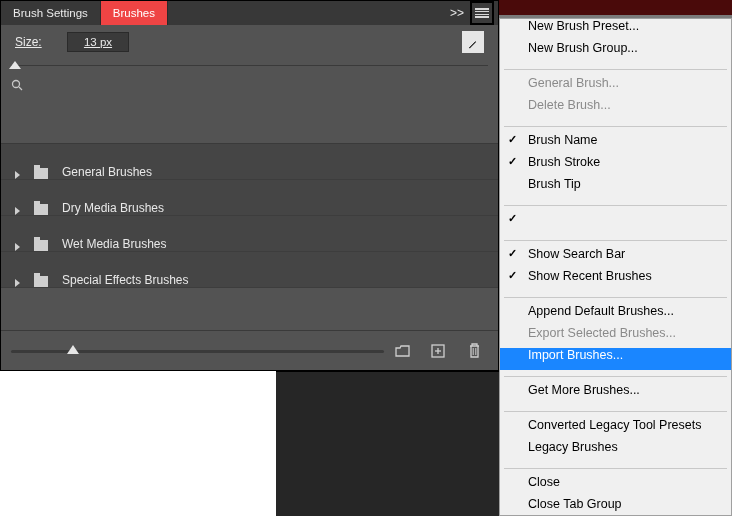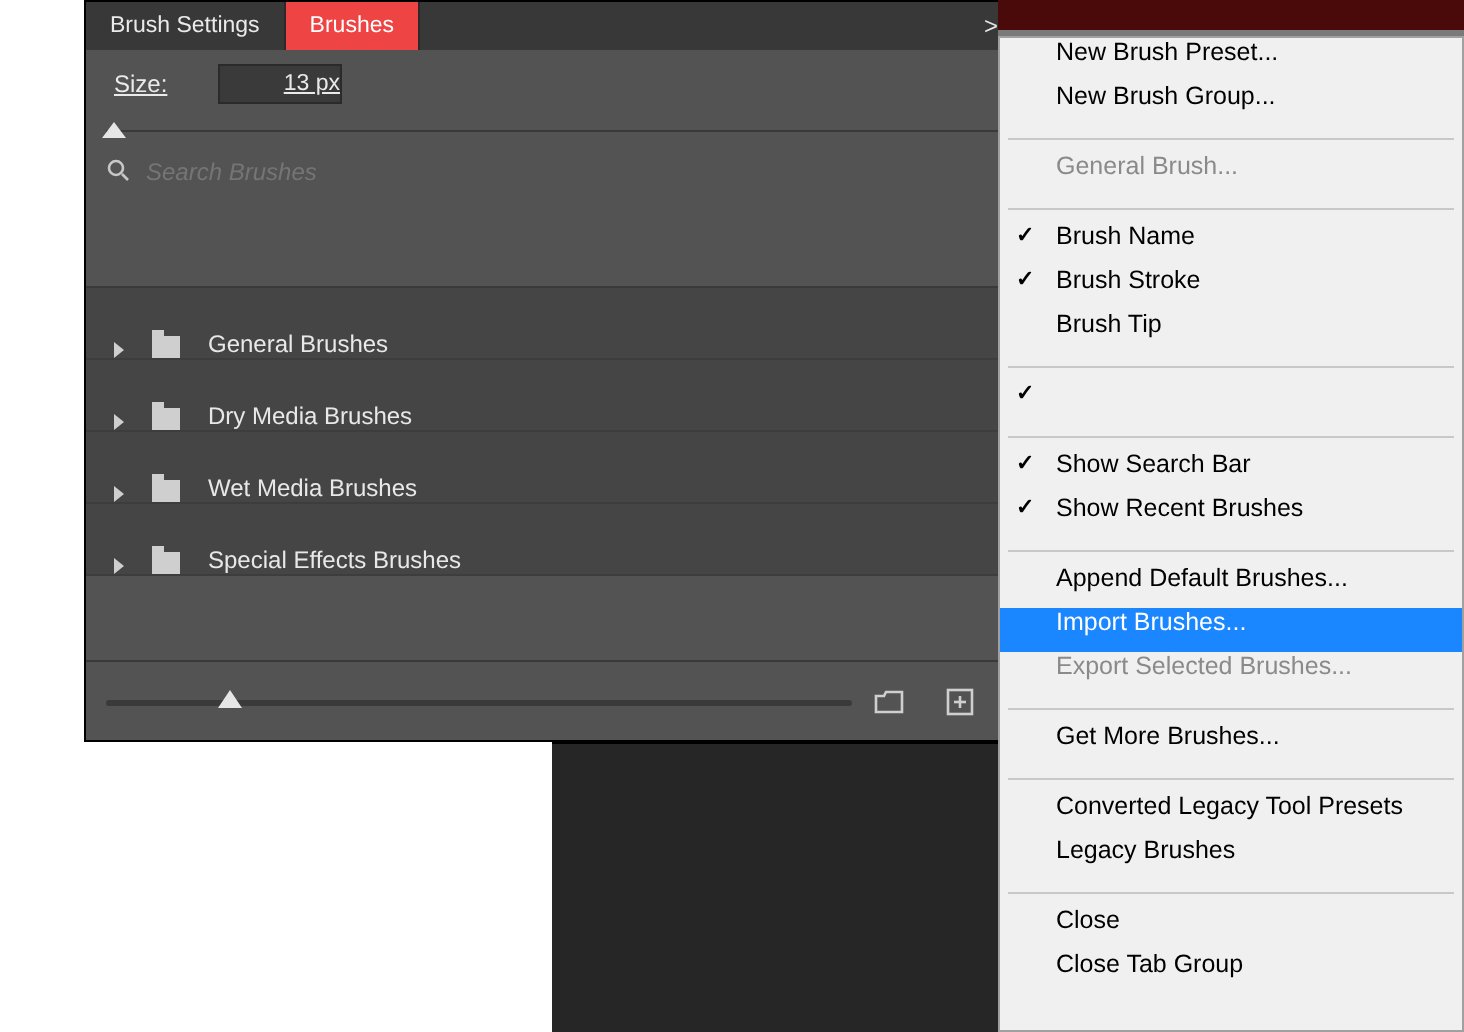--- a/index.html
+++ b/index.html
@@ -2,21 +2,21 @@
 <html><head>
 <meta charset="utf-8">
 <style>
   * { box-sizing: border-box; margin: 0; padding: 0; user-select: none; }
   html, body { width: 732px; height: 516px; overflow: hidden; font-family: "Segoe UI", Tahoma, Arial, sans-serif; background: #fff; }
   body { position: relative; }
 
   
   .panel {
     position: absolute; left: 0; top: 0; width: 499px; height: 371px;
-    background: #535353; border: 1px solid #000; margin-left: 42px;
+    background: #535353; border: 1px solid #000;
   }
   .tabbar {
     height: 24px; background: #383838; display: flex; align-items: stretch;
     position: relative;
   }
   .tab {
     display: flex; align-items: center; padding: 0 12px;
     color: #eaeaea; font-size: 11.5px;
     border-right: 1px solid #2a2a2a; cursor: default;
   }
@@ -33,21 +33,21 @@
   .menu-lines { width: 14px; height: 10px; display:flex; flex-direction:column; justify-content:space-between; }
   .menu-lines span { height:1.5px; background:#d9d9d9; display:block; }
 
   .size-row {
     display:flex; align-items:center; height: 34px; padding: 0 14px;
     color:#eaeaea; font-size: 12px; gap: 10px; text-decoration: underline;
   }
   .size-label { width: 42px; }
   .size-input {
     width: 62px; height: 20px; background:#3a3a3a; border:1px solid #2a2a2a;
-    color:#eaeaea; font-size: 11.5px; text-align:right; line-height:18px;
+    color:#eaeaea; font-size: 11.5px; text-align:center; line-height:18px;
   }
   .brush-edit {
     margin-left: auto; width: 22px; height: 22px;
     background: #e6e6e6; position:relative;
   }
   .brush-edit::after {
     content:""; position:absolute; left:3px; top:3px; right:3px; bottom:3px;
     background: linear-gradient(135deg, #333 0 45%, transparent 45% 55%, #333 55% 100%);
     clip-path: polygon(20% 80%, 60% 40%, 70% 50%, 30% 90%);
   }
@@ -178,21 +178,20 @@
     <div class="slider-thumb" style="left:8px;"></div>
   </div>
 
   <div class="search-row">
     <span class="search-icon">
       <svg width="12" height="12" viewBox="0 0 12 12">
           <circle cx="5" cy="5" r="3.5" stroke="#c8c8c8" fill="none" stroke-width="1.3"></circle>
           <line x1="8" y1="8" x2="11" y2="11" stroke="#c8c8c8" stroke-width="1.3"></line>
         </svg>
     </span>
-    <input class="search-input" placeholder="Search Brushes" style="">
   </div>
 
   <div class="spacer"></div>
 
   <div class="brush-list" id="brush-list">
       <div class="brush-item">
         <span class="caret"></span>
         <span class="folder-icn"></span>
         <span>General Brushes</span>
       </div>
@@ -252,20 +251,23 @@
     <div class="menu-item">
       <span>New Brush Preset...</span>
     </div>
     <div class="menu-item">
       <span>New Brush Group...</span>
     </div>
     <div class="menu-sep"></div>
     <div class="menu-item disabled">
       <span>General Brush...</span>
     </div>
+    <div class="menu-item disabled">
+      <span>Delete Brush...</span>
+    </div>
     <div class="menu-sep"></div>
     <div class="menu-item">
       <span class="check">✓</span>
       <span>Brush Name</span>
     </div>
     <div class="menu-item">
       <span class="check">✓</span>
       <span>Brush Stroke</span>
     </div>
     <div class="menu-item">
@@ -280,27 +282,27 @@
       <span class="check">✓</span>
       <span>Show Search Bar</span>
     </div>
     <div class="menu-item">
       <span class="check">✓</span>
       <span>Show Recent Brushes</span>
     </div>
     <div class="menu-sep"></div>
     <div class="menu-item">
       <span>Append Default Brushes...</span>
+    </div>
+    <div class="menu-item disabled">
+      <span>Export Selected Brushes...</span>
     </div>
     <div class="menu-item highlight">
       <span>Import Brushes...</span>
     </div>
-    <div class="menu-item disabled">
-      <span>Export Selected Brushes...</span>
-    </div>
     <div class="menu-sep"></div>
     <div class="menu-item">
       <span>Get More Brushes...</span>
     </div>
     <div class="menu-sep"></div>
     <div class="menu-item">
       <span>Converted Legacy Tool Presets</span>
     </div>
     <div class="menu-item">
       <span>Legacy Brushes</span>

